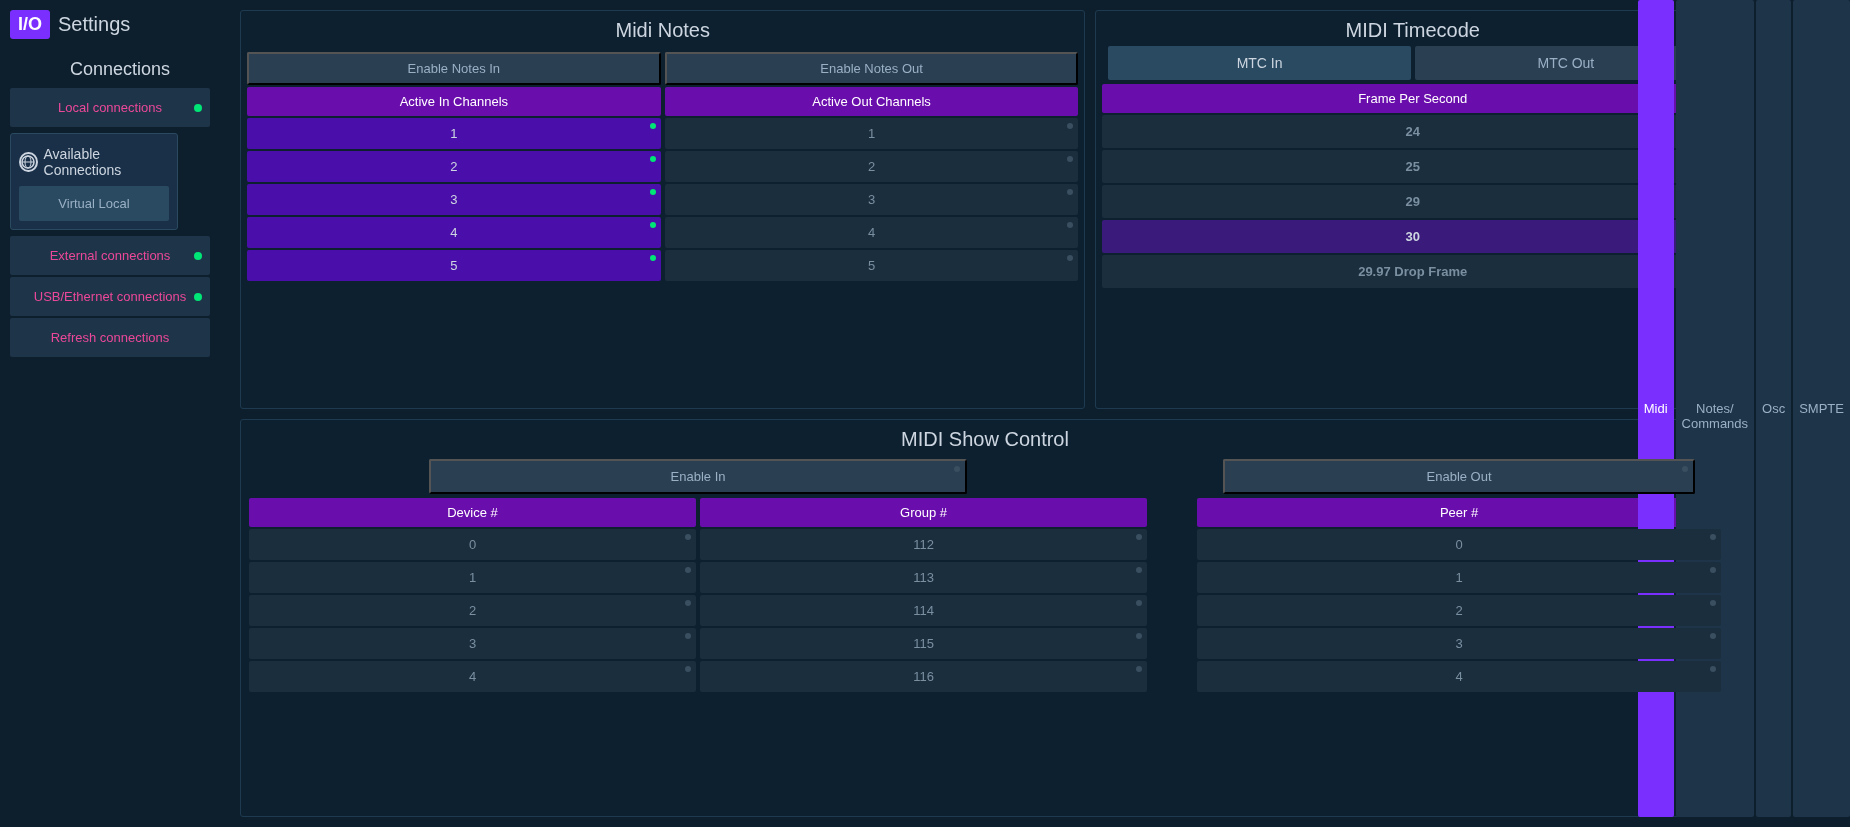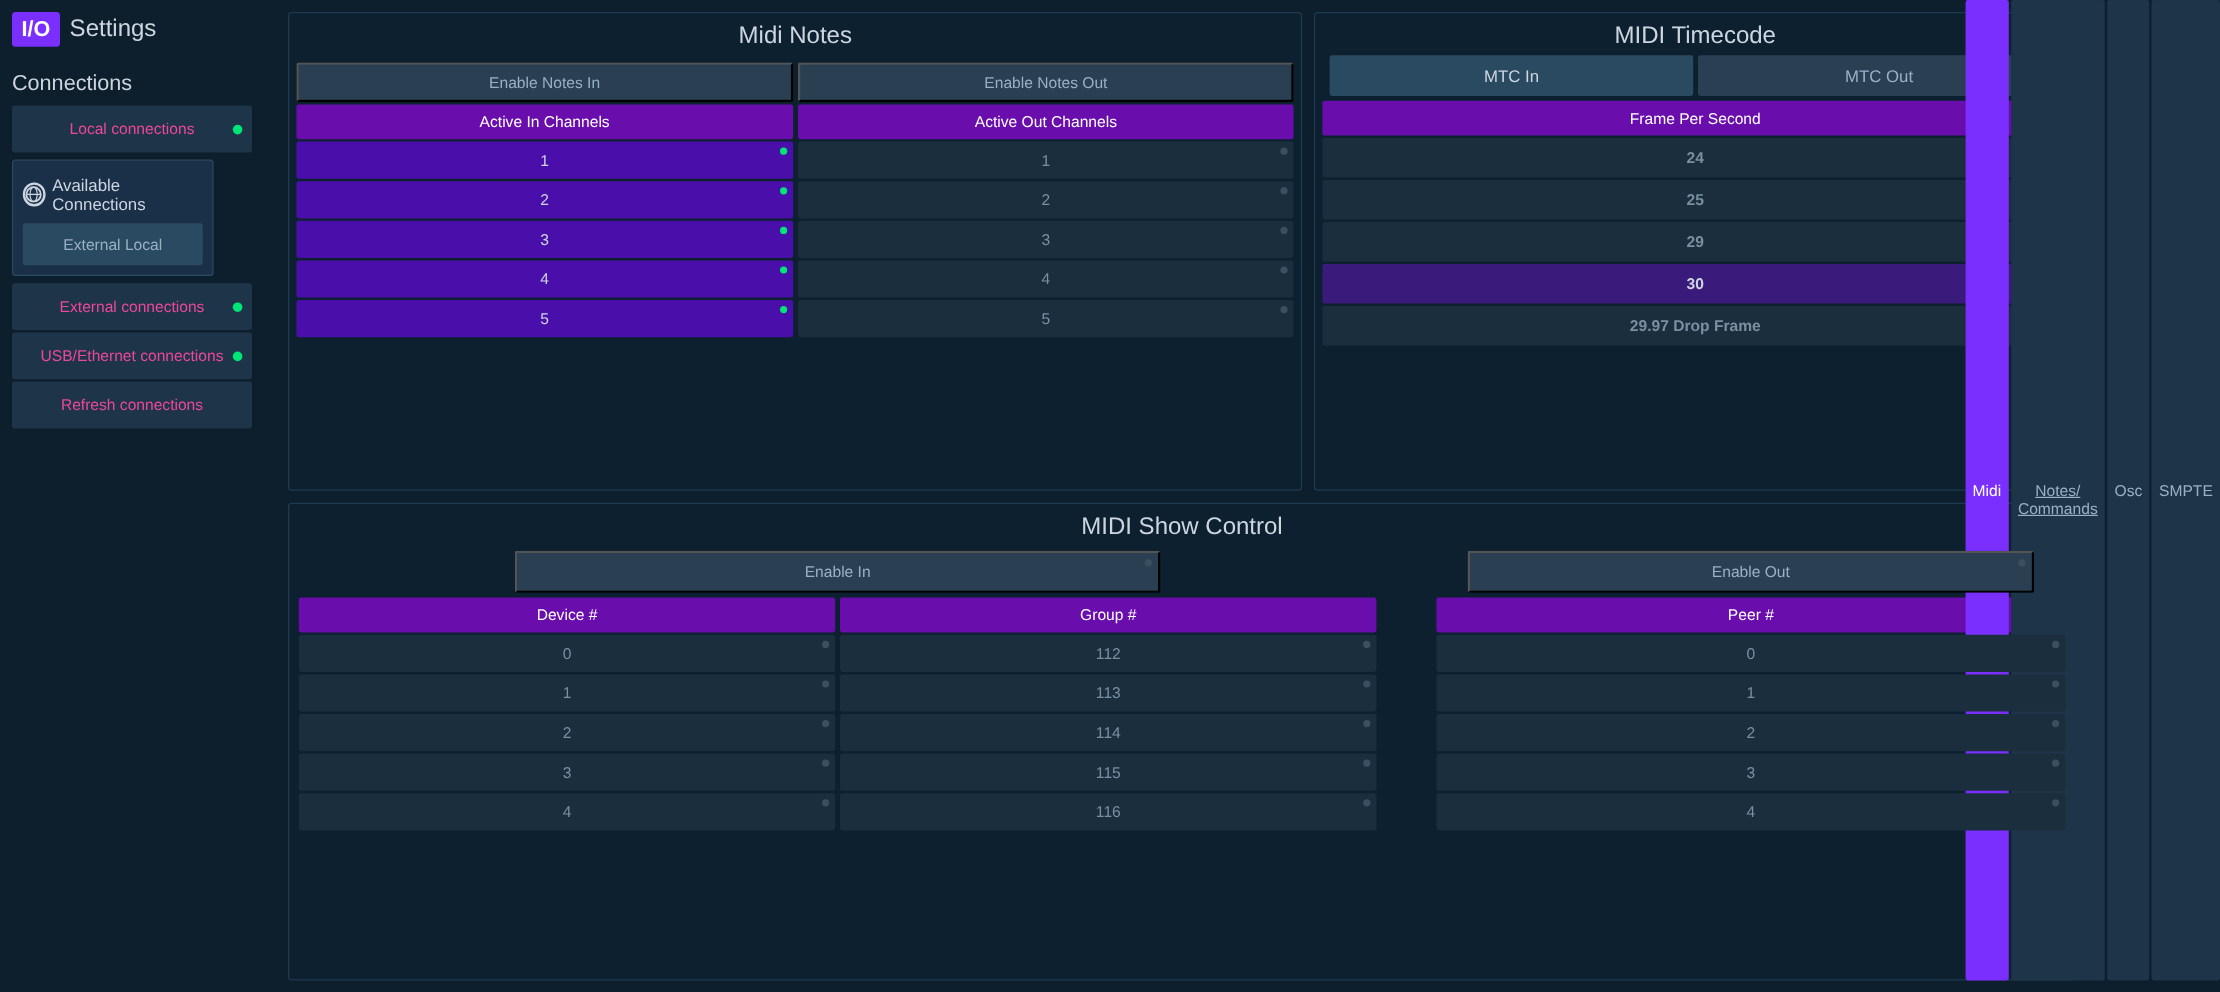--- a/index.html
+++ b/index.html
@@ -46,20 +46,21 @@
       font-weight: 300;
     }
 
     .connections-section {
       flex: 1;
     }
 
     .section-header {
       color: #cdd6e0;
       font-size: 18px;
+      text-align: center;
       margin-bottom: 8px;
     }
 
     .conn-btn {
       background: #1e3448;
       color: #ec4899;
       border: none;
       width: 200px;
       padding: 12px 16px;
       text-align: center;
@@ -351,21 +352,21 @@
       <div class="avail-header">
         <div class="globe-icon">
           <svg width="14" height="14" viewBox="0 0 14 14" fill="none">
             <circle cx="7" cy="7" r="6" stroke="#cdd6e0" stroke-width="1.5" fill="none"></circle>
             <ellipse cx="7" cy="7" rx="3" ry="6" stroke="#cdd6e0" stroke-width="1" fill="none"></ellipse>
             <line x1="1" y1="7" x2="13" y2="7" stroke="#cdd6e0" stroke-width="1"></line>
           </svg>
         </div>
         <span>Available Connections</span>
       </div>
-      <button class="virtual-local-btn">External Local</button>
+      <button class="virtual-local-btn">Virtual Local</button>
     </div>
 
     <button class="conn-btn" style="margin-top:6px;">
       <span>External connections</span>
       <span class="indicator"></span>
     </button>
 
     <button class="conn-btn">
       <span>USB/Ethernet connections</span>
       <span class="indicator"></span>
@@ -559,21 +560,21 @@
       </div>
     </div>
 
   </div>
 </div>
 
 <div class="right-sidebar">
   <button class="sidebar-btn active">
     <span>Midi</span>
   </button>
-  <button class="sidebar-btn" style="white-space:pre-line;text-decoration:underline;">
+  <button class="sidebar-btn" style="white-space:pre-line;">
     <span>Notes/
 Commands</span>
   </button>
   <button class="sidebar-btn">
     <span>Osc</span>
   </button>
   <button class="sidebar-btn">
     <span>SMPTE</span>
   </button>
 </div>

